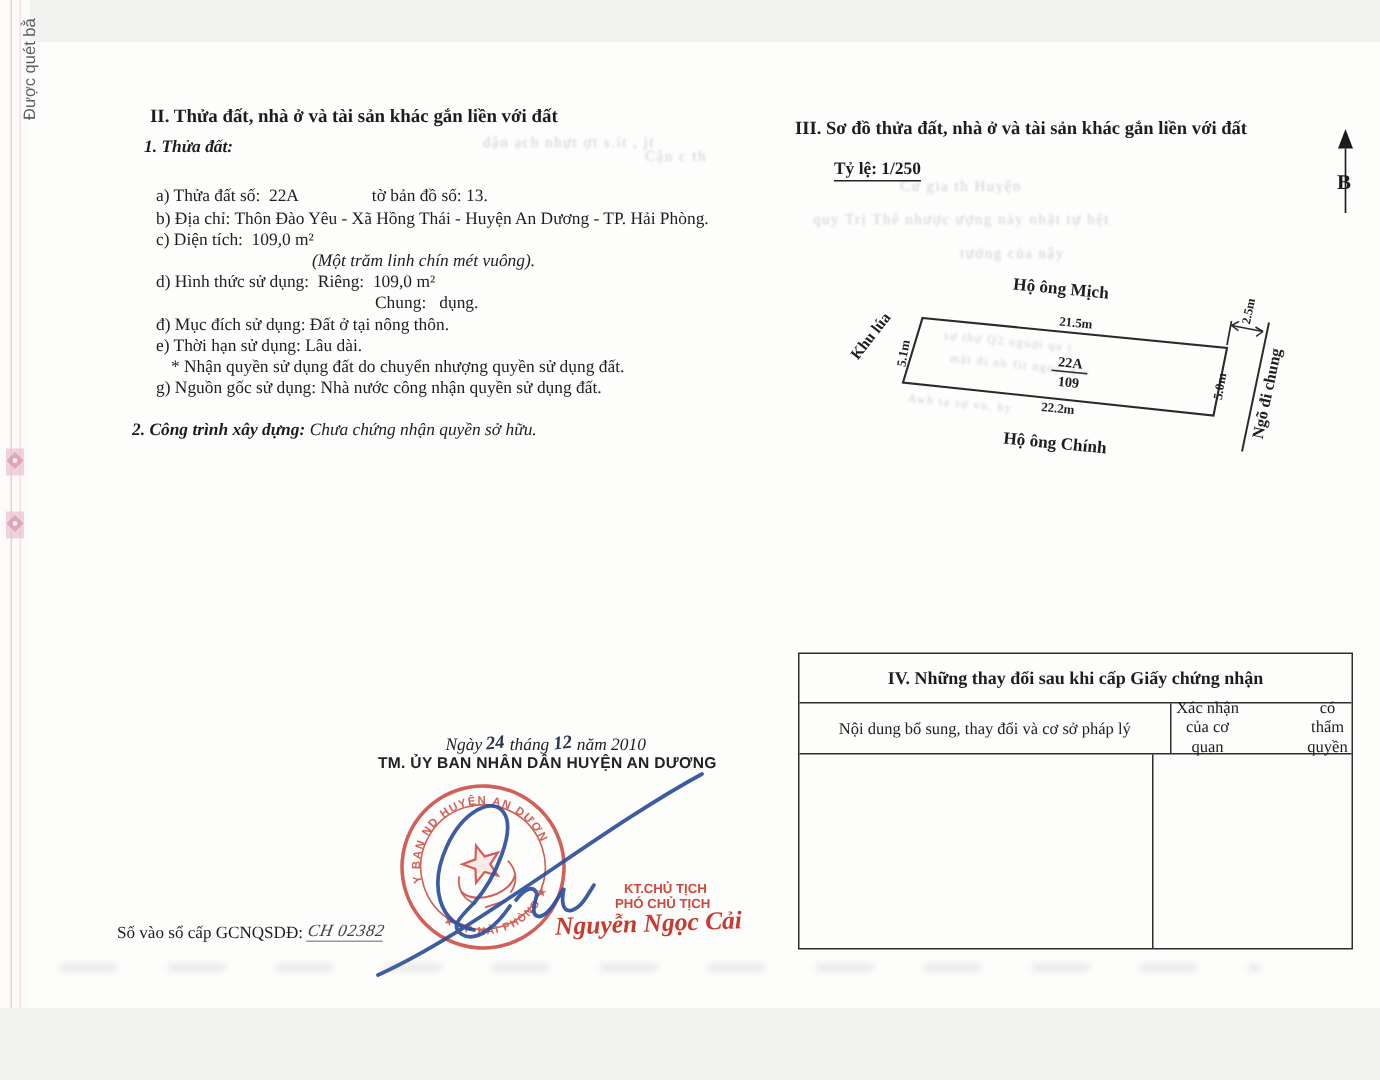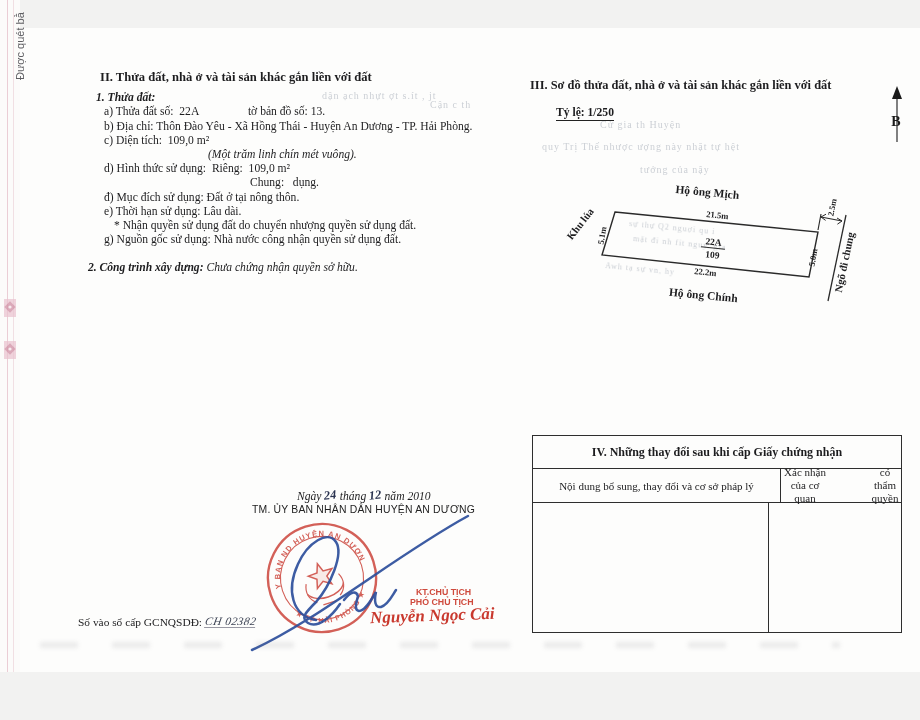--- a/index.html
+++ b/index.html
@@ -8,21 +8,21 @@
   .doc{position:absolute;left:20px;top:28px;width:900px;height:644px;background:#fdfdfc;}
   .left-margin{position:absolute;left:0;top:0;width:20px;height:672px;background:#fcfbfa;}
   .pink-line1{position:absolute;left:7px;top:0;width:1px;height:672px;background:#dca8b6;opacity:.55;}
   .pink-line2{position:absolute;left:13px;top:0;width:1px;height:672px;background:#e4bcc7;opacity:.45;}
   .rosette{position:absolute;left:3px;width:14px;height:20px;opacity:.8;}
   .scan-text{position:absolute;left:14px;top:80px;transform:rotate(-90deg);transform-origin:0 0;
              font-family:"Liberation Sans",sans-serif;font-size:11px;color:#5f5f63;white-space:nowrap;}
   
   .col-left{position:absolute;left:88px;top:70px;width:430px;font-size:11.6px;line-height:14.2px;}
   .h2t{font-weight:bold;font-size:12.6px;margin-bottom:7px;margin-left:12px;}
-  .sub1{font-weight:bold;font-style:italic;margin-left:8px;margin-bottom:0;}
+  .sub1{font-weight:bold;font-style:italic;margin-left:8px;margin-bottom:19px;}
   .ln{margin-left:16px;white-space:pre-wrap;}
   .ind-c2{margin-left:120px;font-style:italic;}
   .ind-d2{margin-left:162px;}
   .ind-g2{margin-left:26px;}
   .numrow{margin-top:14px;font-style:italic;}
   .numrow .bl{font-weight:bold;}
   .numrow2{margin-top:6px;font-style:italic;}
   
   .h3t{position:absolute;left:530px;top:78px;font-weight:bold;font-size:12.4px;}
   .scale{position:absolute;left:556px;top:106px;font-weight:bold;font-size:11.6px;
@@ -31,21 +31,21 @@
   .north-svg{position:absolute;left:884px;top:84px;}
   
   .ghost{position:absolute;font-size:10px;color:#9aa2ae;opacity:.5;filter:blur(.7px);
          letter-spacing:1px;white-space:nowrap;}
   .ghost-svg{fill:#9aa2ae;opacity:.5;filter:blur(.6px);font-size:8px;letter-spacing:1px;}
   
   .date-line{position:absolute;left:297px;top:489px;font-style:italic;font-size:11.6px;}
   .hw{display:inline-block;font-style:italic;color:#2a3350;font-size:12.5px;
       transform:rotate(-6deg) translateY(-1px);font-weight:bold;}
   .committee{position:absolute;left:252px;top:504px;font-family:"Liberation Sans",sans-serif;
-             font-weight:normal;font-size:10.4px;letter-spacing:.2px;color:#222;}
+             font-weight:bold;font-size:10.4px;letter-spacing:.2px;color:#222;}
   .stamp-svg{position:absolute;left:263px;top:519px;opacity:.9;}
   .sig-svg{position:absolute;left:228px;top:502px;}
   .kt{position:absolute;left:416px;top:587px;font-family:"Liberation Sans",sans-serif;
       font-weight:bold;font-size:8.8px;color:#cf4a3d;}
   .pho{position:absolute;left:410px;top:597px;font-family:"Liberation Sans",sans-serif;
        font-weight:bold;font-size:8.8px;color:#cf4a3d;}
   .signer{position:absolute;left:370px;top:606px;font-style:italic;font-weight:bold;
           font-size:17px;color:#c9392e;transform:rotate(-2deg);}
   .serial{position:absolute;left:78px;top:616px;font-size:11.4px;}
   .serial .val{font-style:italic;color:#3a4152;letter-spacing:.5px;display:inline-block;

